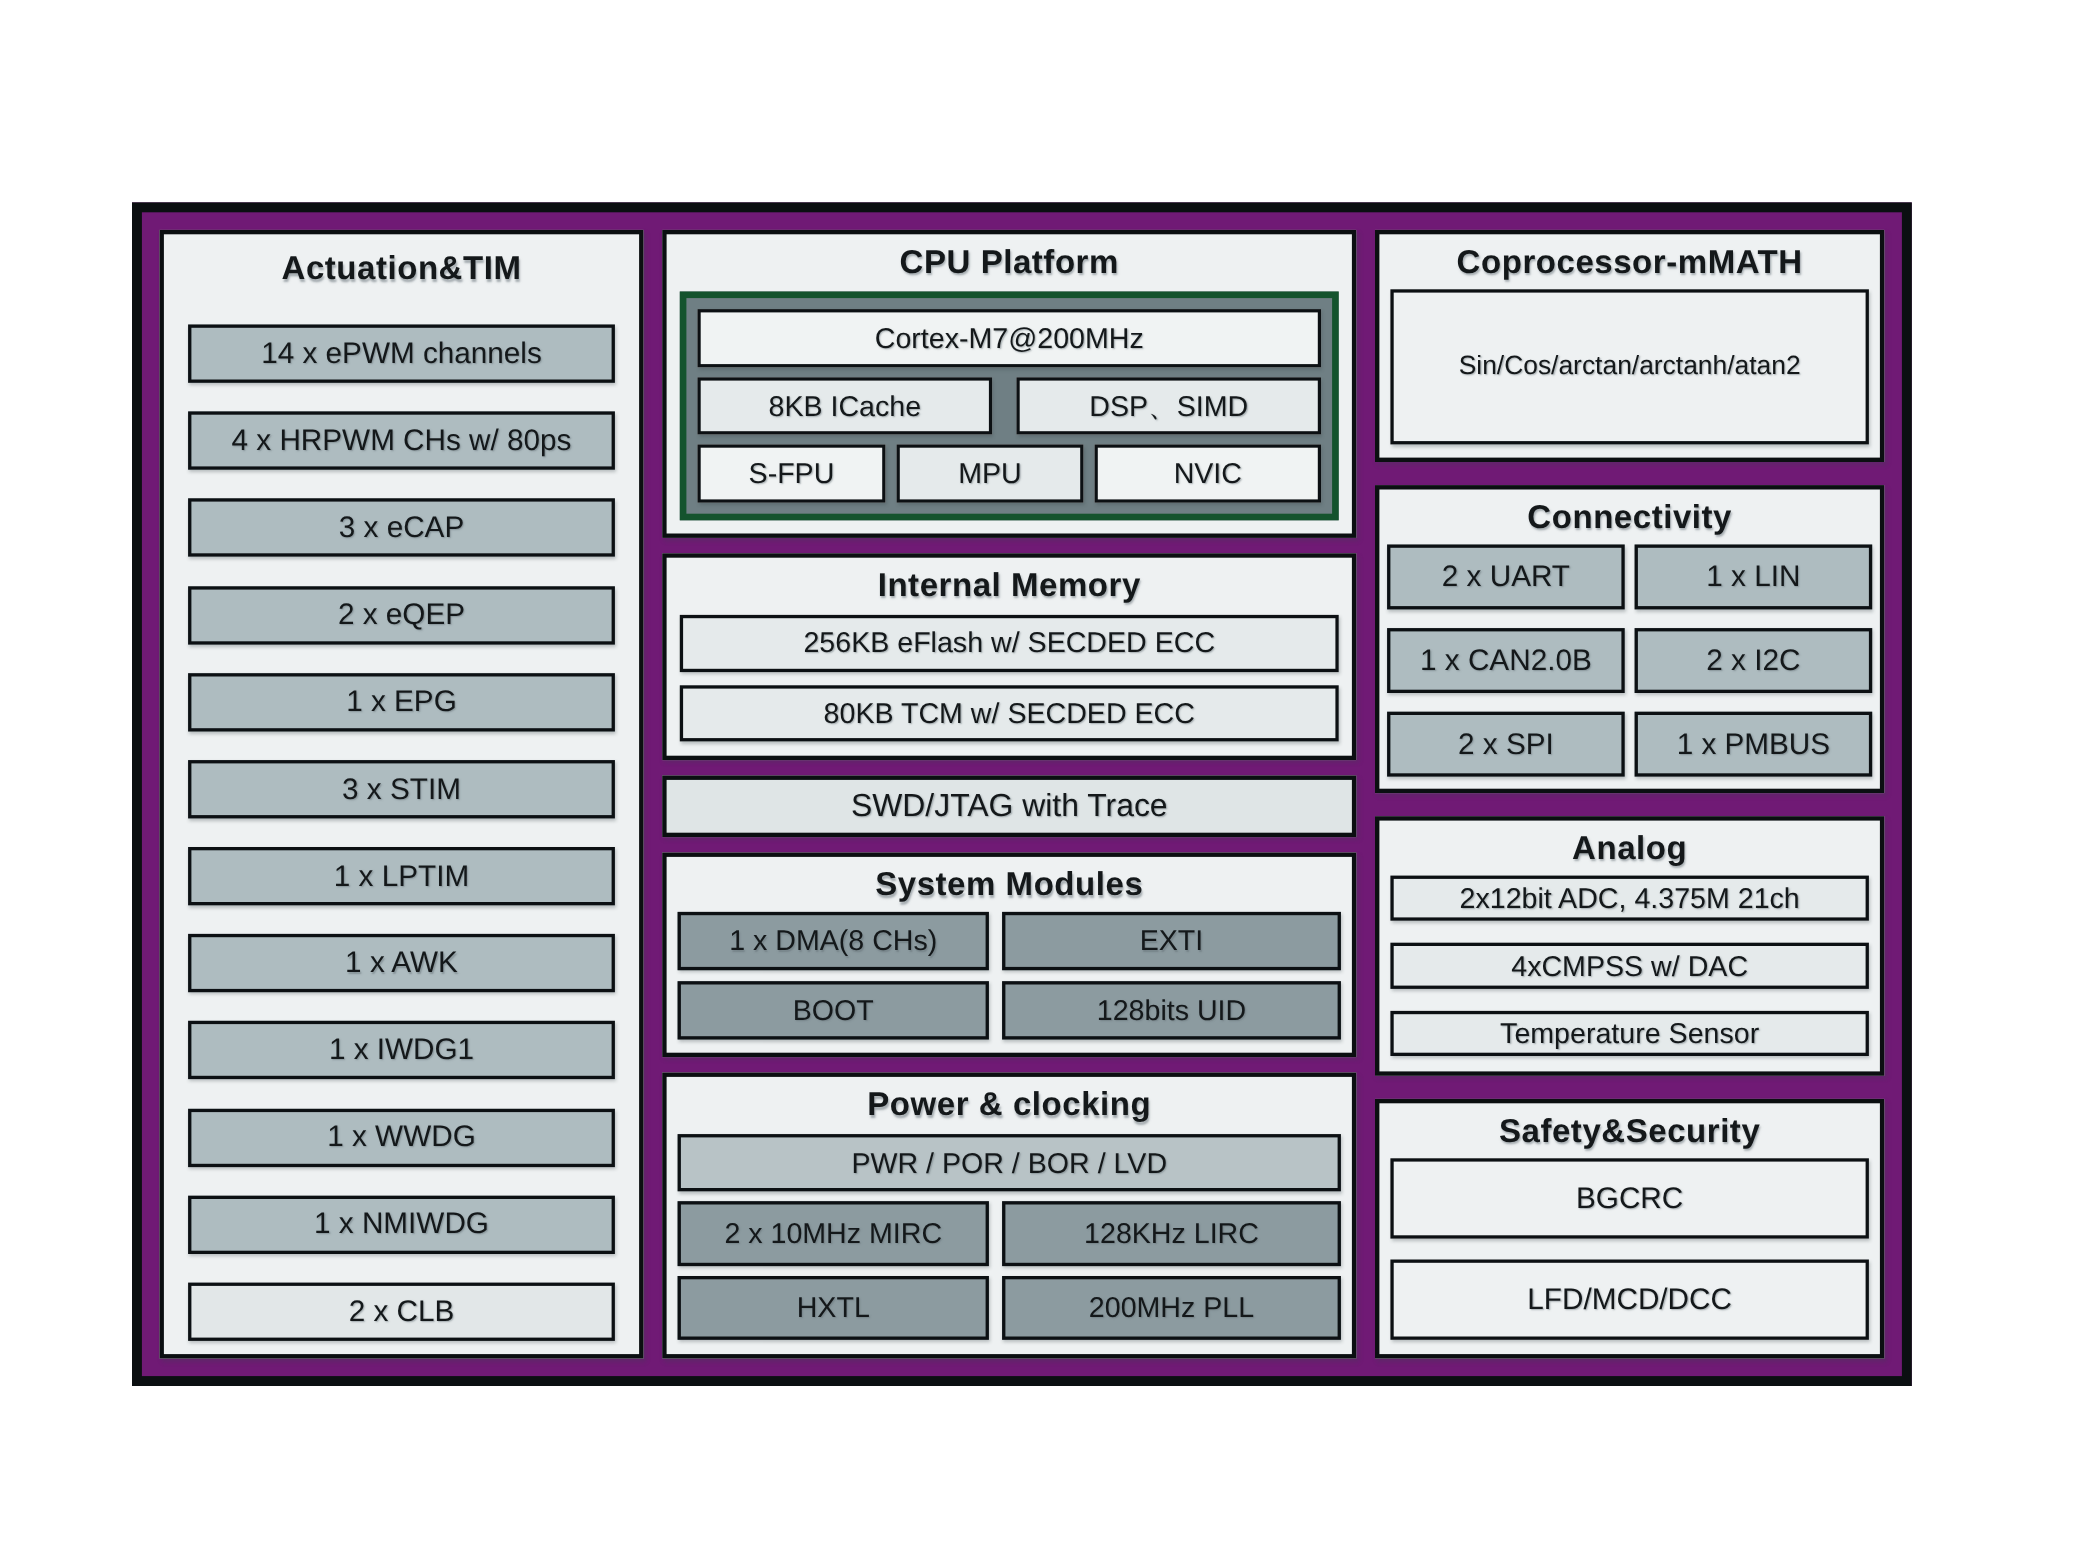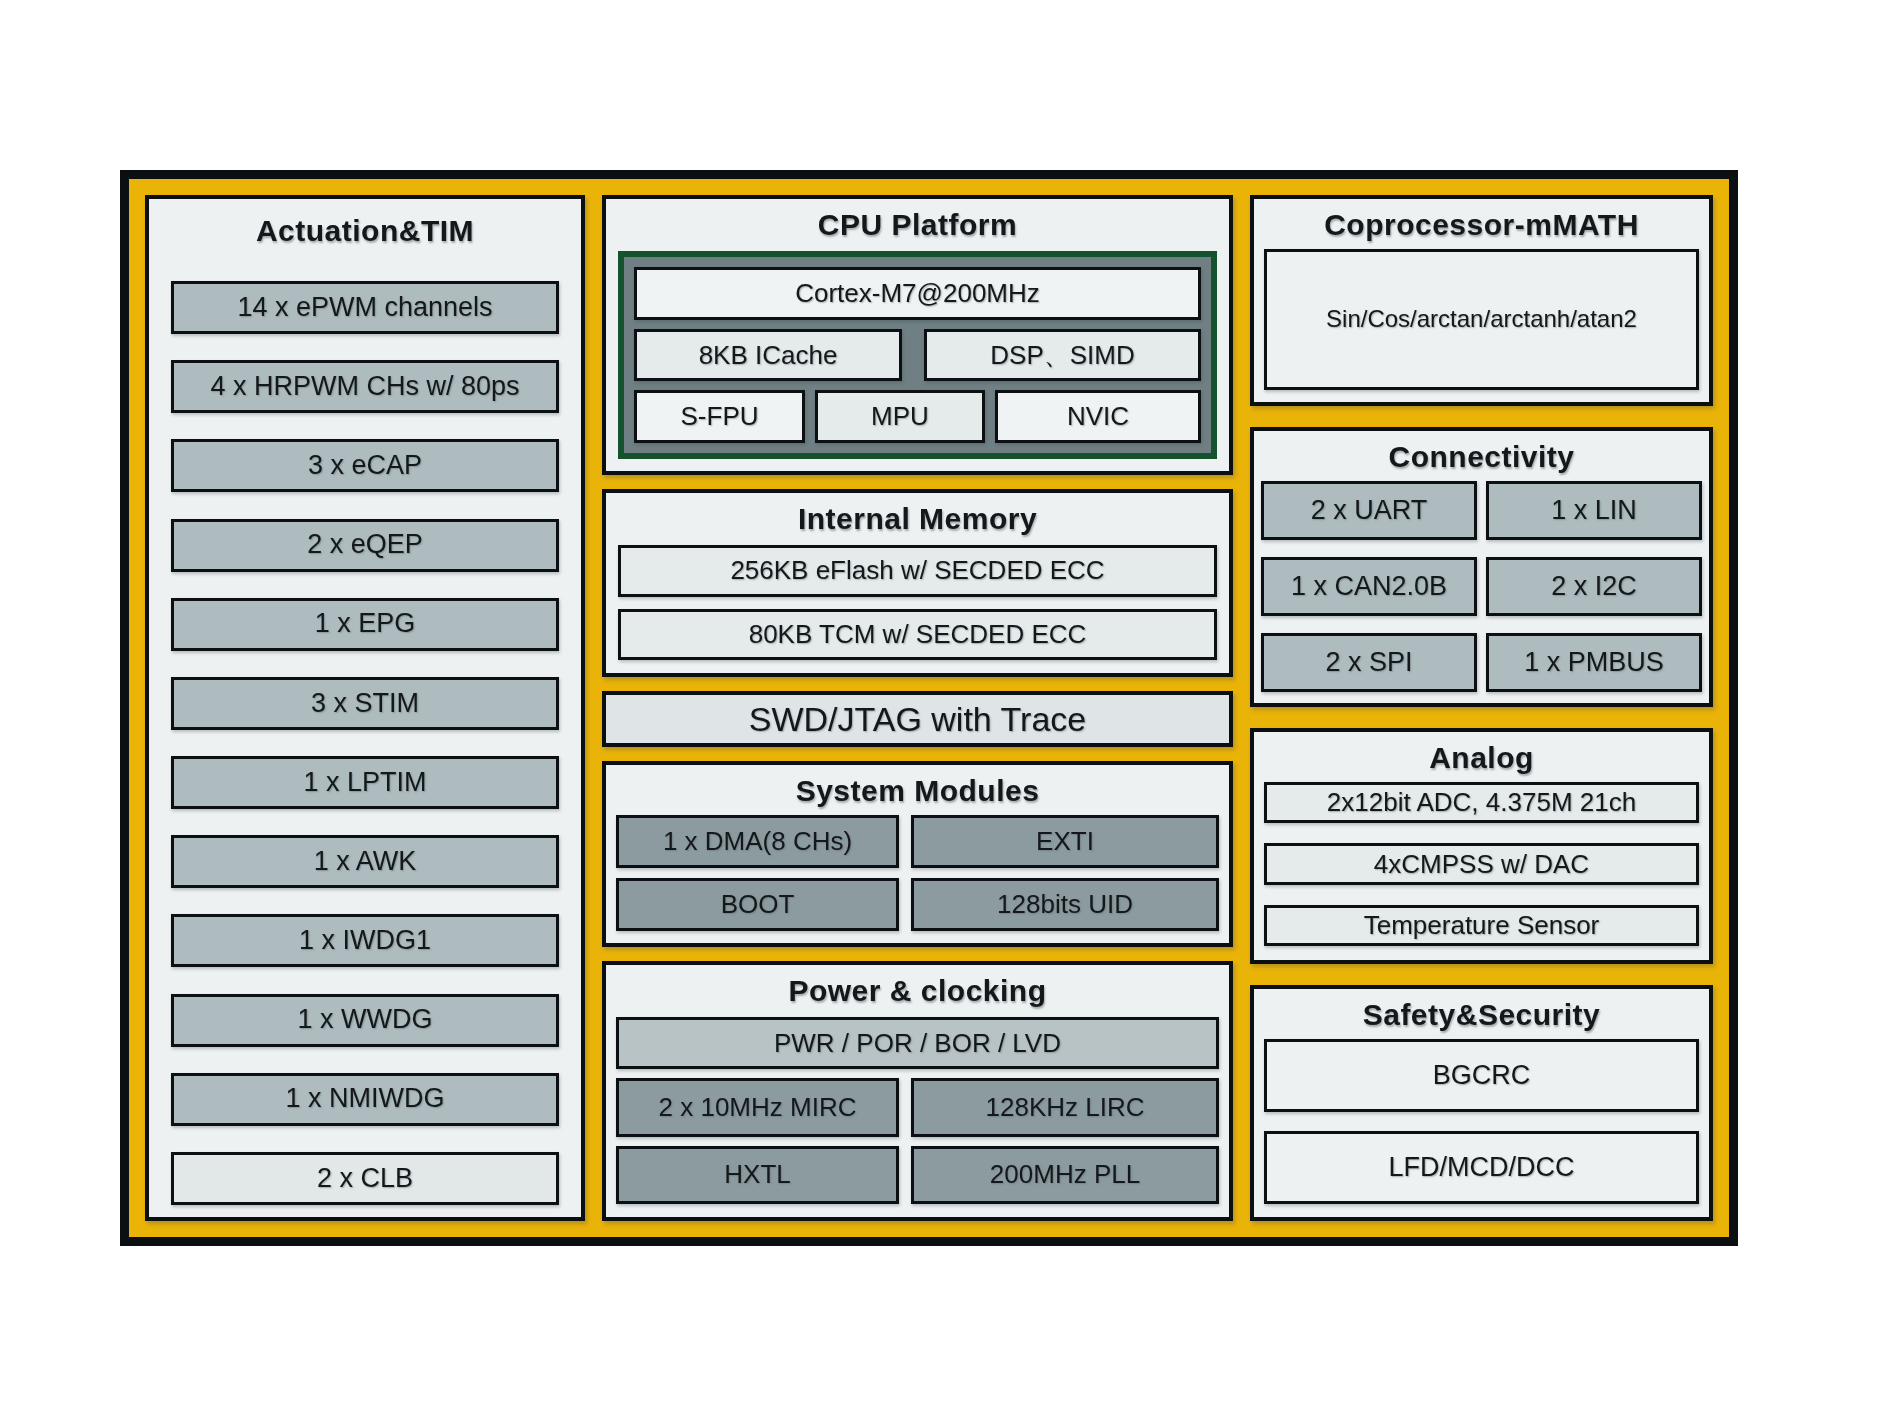--- a/index.html
+++ b/index.html
@@ -1,19 +1,19 @@
 <!DOCTYPE html>
 <html><head>
 <meta charset="utf-8">
 <style>
   html,body{margin:0;padding:0;background:#ffffff;}
   .canvas{position:relative;width:1891px;height:1418px;background:#ffffff;overflow:hidden;
           font-family:"Liberation Sans","DejaVu Sans",sans-serif;color:#14181a;}
-  .chip{position:absolute;left:120px;top:170px;width:1618px;height:1076px;box-sizing:border-box;
-        background:#eab308;border:9px solid #0b0f11;padding:16px;display:flex;gap:17px;}
+  .chip{position:absolute;left:120px;top:184px;width:1618px;height:1076px;box-sizing:border-box;
+        background:#701a75;border:9px solid #0b0f11;padding:16px;display:flex;gap:17px;}
   .col{box-sizing:border-box;display:flex;flex-direction:column;}
   .col-left{width:440px;flex:none;}
   .col-mid{width:631px;flex:none;gap:14px;}
   .col-right{flex:1;gap:21px;}
   .panel{box-sizing:border-box;background:#eef1f2;border:4px solid #0b0f11;display:flex;flex-direction:column;
          box-shadow:2px 3px 4px rgba(55,68,74,.28);}
   .panel-title{flex:none;text-align:center;font-size:30px;font-weight:bold;padding:9px 4px 7px;
                text-shadow:1px 2px 2px rgba(100,112,118,.55);letter-spacing:.5px;}
   .box{box-sizing:border-box;border:3px solid #0c1013;display:flex;align-items:center;justify-content:center;
        text-align:center;font-size:27px;line-height:1.1;text-shadow:1px 1px 1.5px rgba(95,108,114,.5);
@@ -40,21 +40,21 @@
   .cpu-row-3{grid-template-columns:171px 170px 1fr;column-gap:10px;}
   .cpu-inner .box{font-size:26px;}
 
   
   .mem-panel{height:188px;}
   .mem-rows{flex:1;display:flex;flex-direction:column;gap:12px;padding:2px 12px 13px;}
   .mem-rows .box{flex:1;font-size:26px;}
 
   
   .swd-bar{box-sizing:border-box;height:56px;flex:none;background:#dfe5e6;border:4px solid #0b0f11;
-           display:flex;align-items:center;justify-content:center;font-size:34px;
+           display:flex;align-items:center;justify-content:center;font-size:29px;
            text-shadow:1px 1px 1.5px rgba(95,108,114,.5);box-shadow:2px 3px 4px rgba(55,68,74,.28);}
 
   
   .sysmod-panel{height:186px;}
   .sysmod-grid{flex:1;display:grid;grid-template-columns:283px 1fr;gap:10px 12px;padding:0 10px 12px;}
   .sysmod-grid .box{font-size:26px;}
 
   
   .power-panel{flex:1;}
   .power-top{height:52px;flex:none;margin:2px 10px 9px;font-size:26px;}

